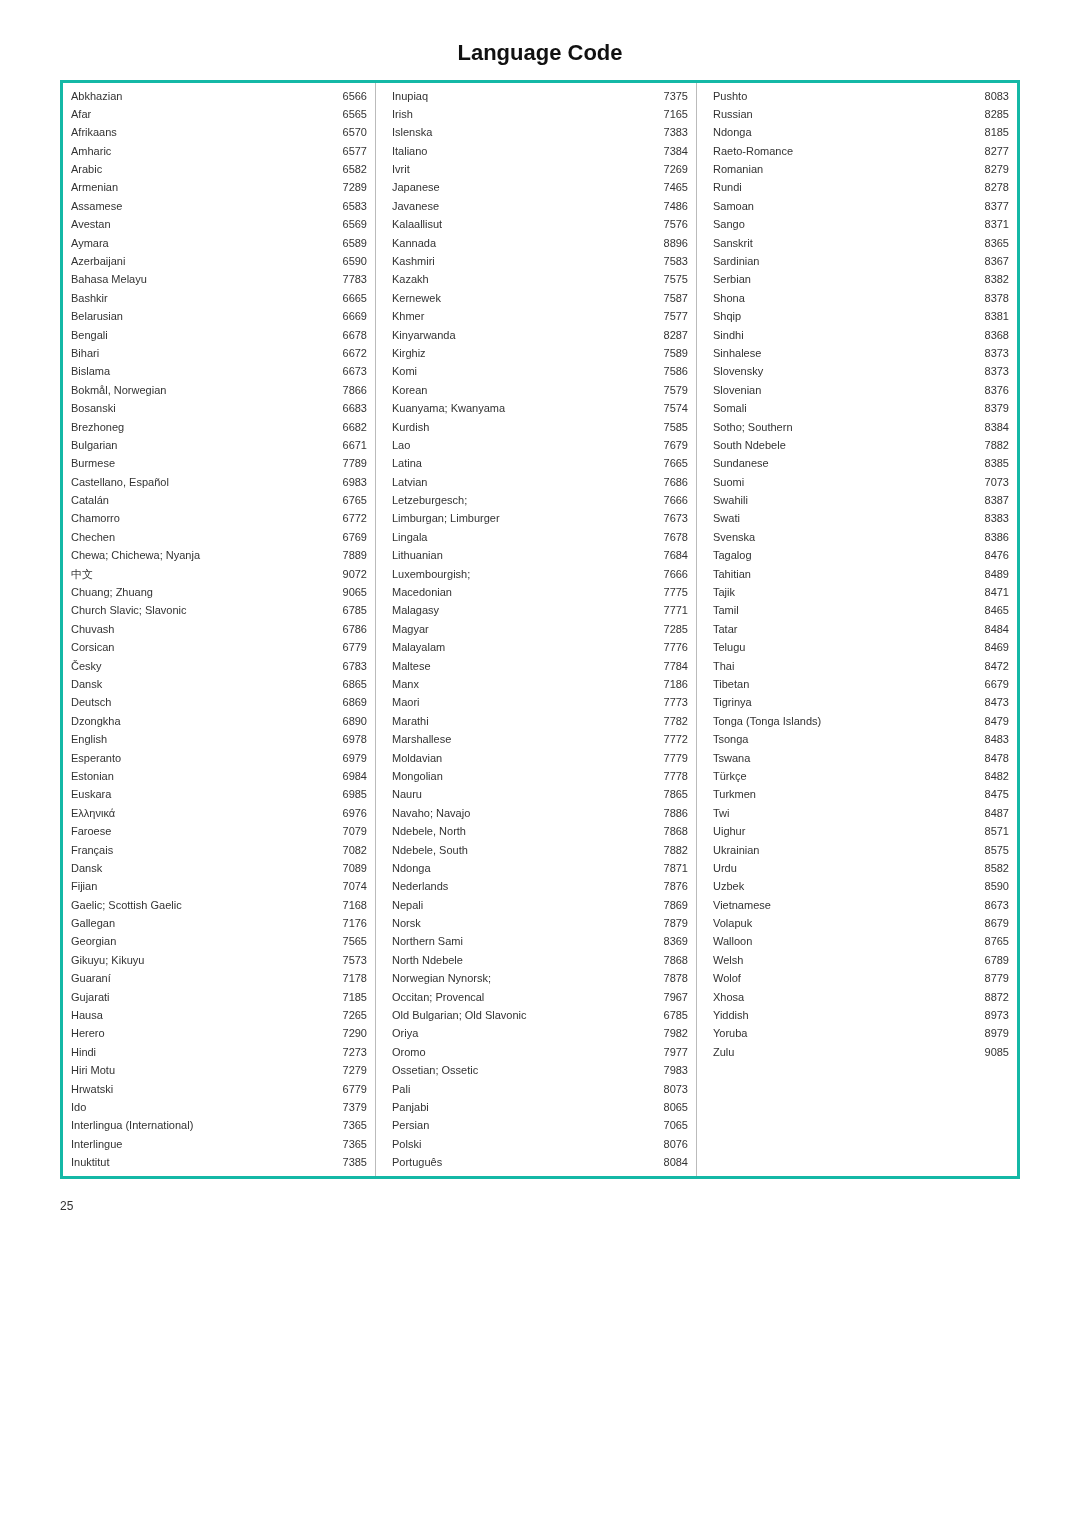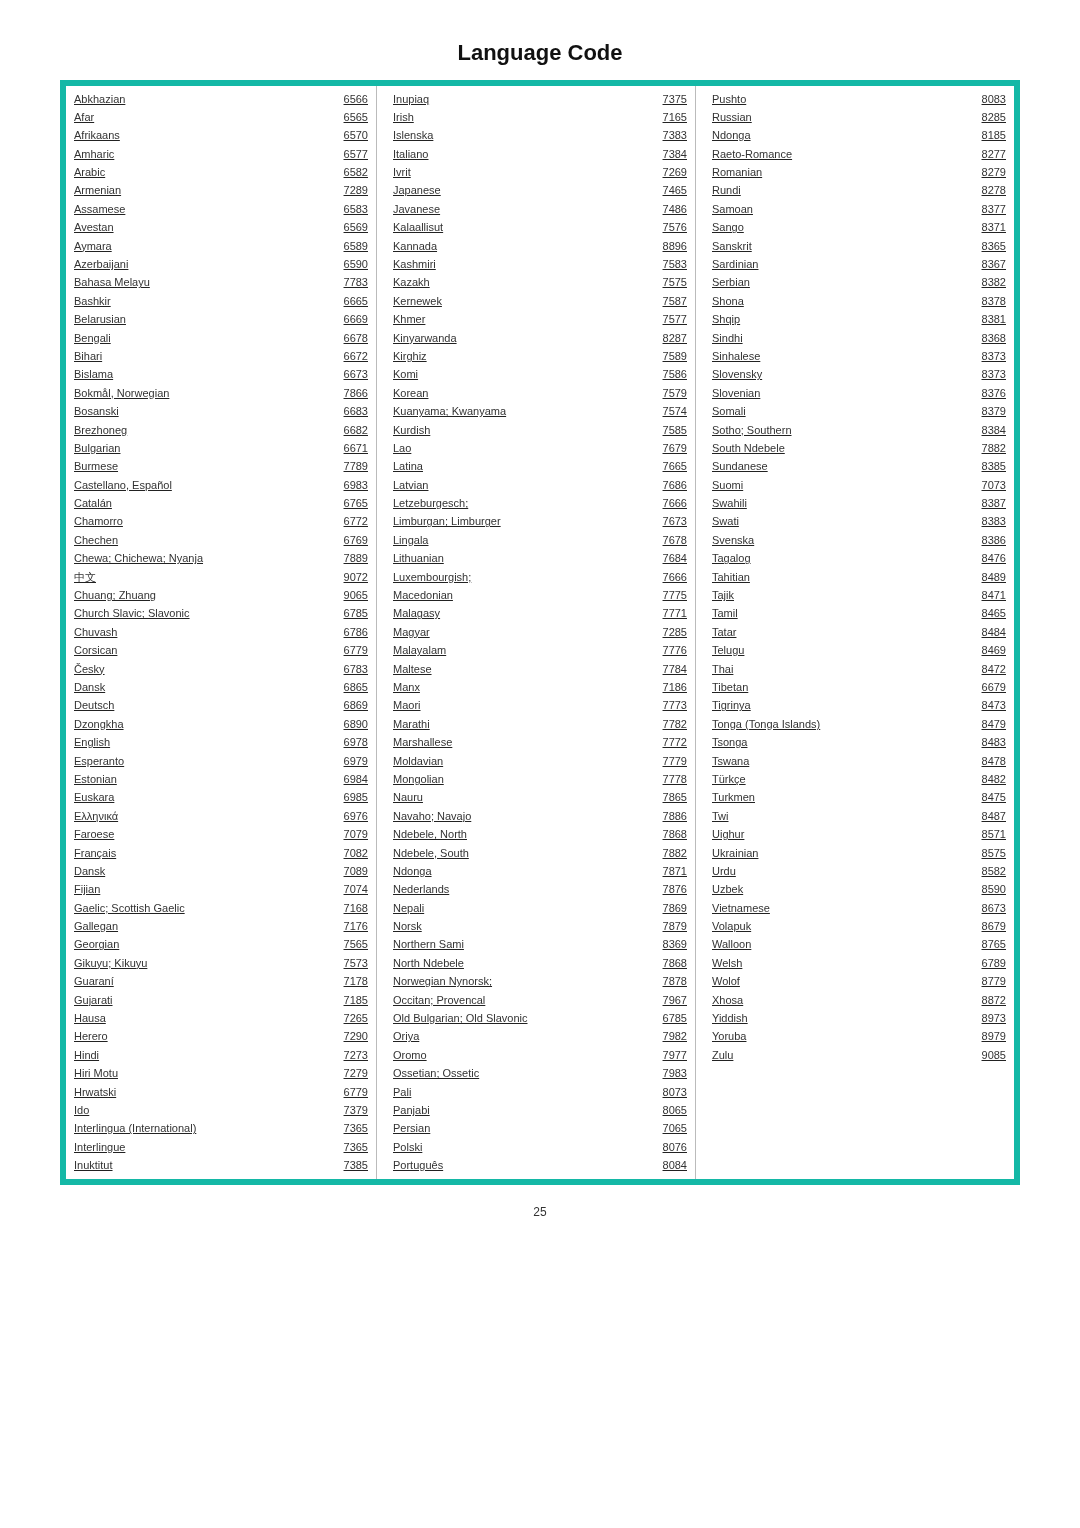--- a/index.html
+++ b/index.html
@@ -15,22 +15,21 @@
     h1 {
       font-size: 22px;
       font-weight: bold;
       margin-bottom: 14px;
       color: #111;
       text-align: center;
     }
     .table-container {
       display: flex;
       gap: 8px;
-      border: 6px solid #14b8a6;
-      text-decoration: underline;
+      border: 3px solid #14b8a6;
     }
     .col {
       flex: 1;
       border-right: 1px solid #bbb;
     }
     .col:last-child {
       border-right: none;
     }
     .col-inner {
       padding: 4px 8px;
@@ -44,21 +43,21 @@
     .lang-name {
       flex: 1;
       color: #333;
     }
     .lang-code {
       color: #333;
       min-width: 36px;
       text-align: right;
     }
     .page-num {
-      text-align: center;
+      text-align: left;
       margin-top: 20px;
       font-size: 12px;
       color: #333;
     }
   </style>
 </head>
 <body>
 
 <h1>Language Code</h1>
 

